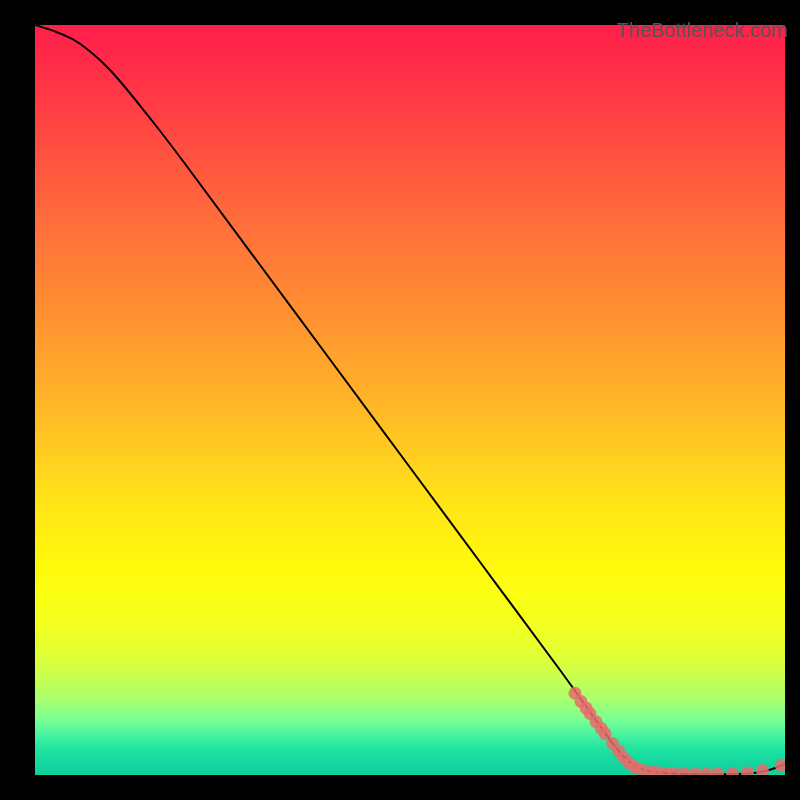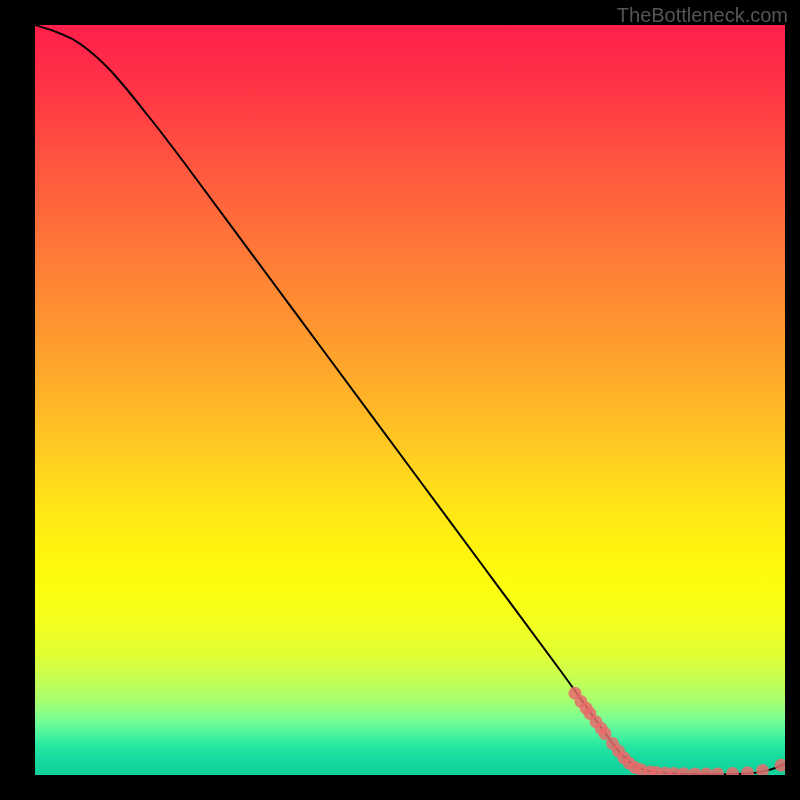--- a/index.html
+++ b/index.html
@@ -12,21 +12,21 @@
     font-family: Arial, sans-serif;
   }
   .container {
     position: relative;
     width: 800px;
     height: 800px;
     background: #000;
   }
   .watermark {
     position: absolute;
-    top: 4px;
+    top: 19px;
     right: 12px;
     color: #555;
     font-size: 20px;
     font-weight: 500;
     z-index: 10;
   }
   .plot-area {
     position: absolute;
     left: 35px;
     top: 25px;

